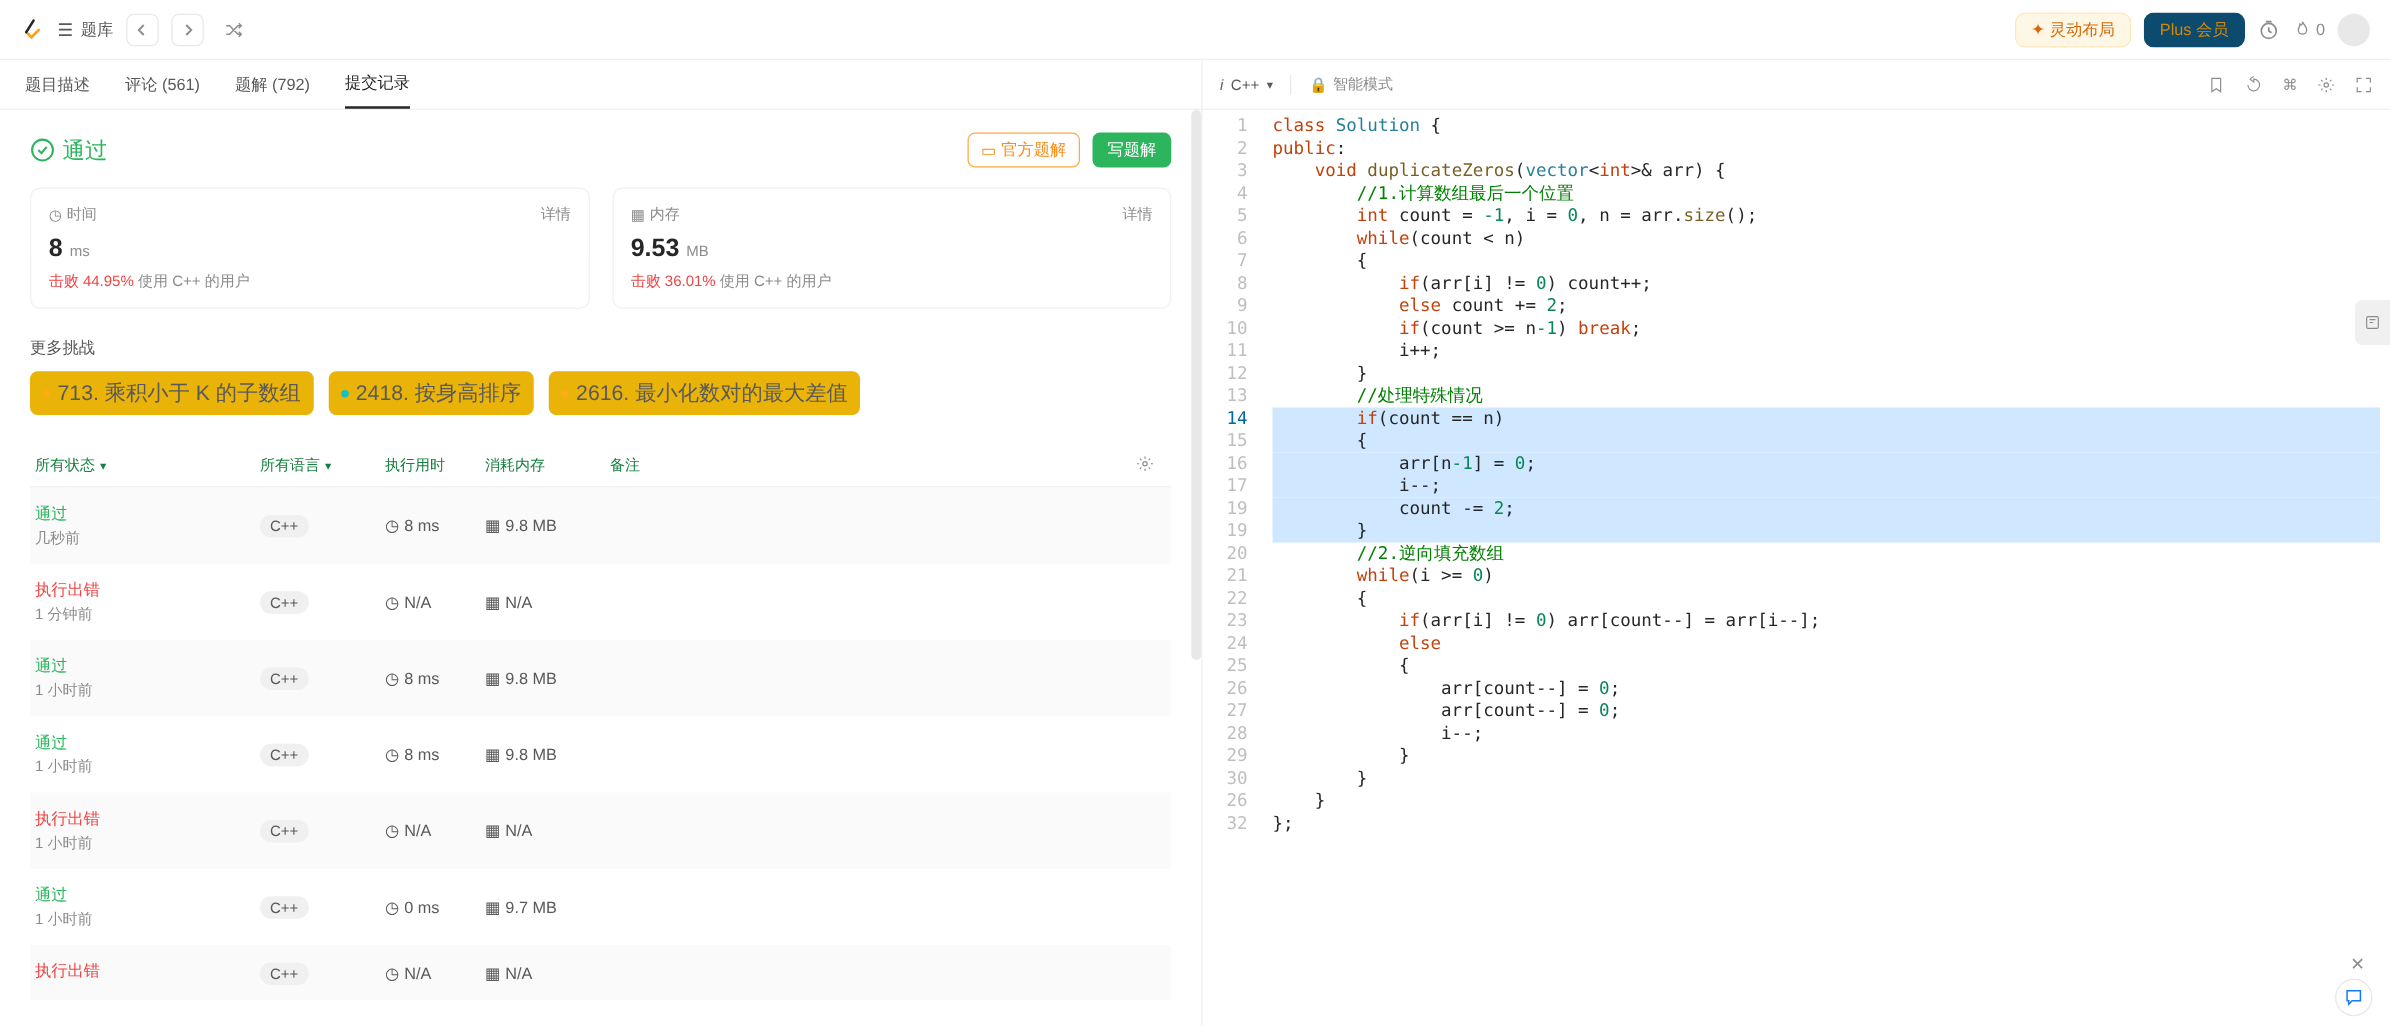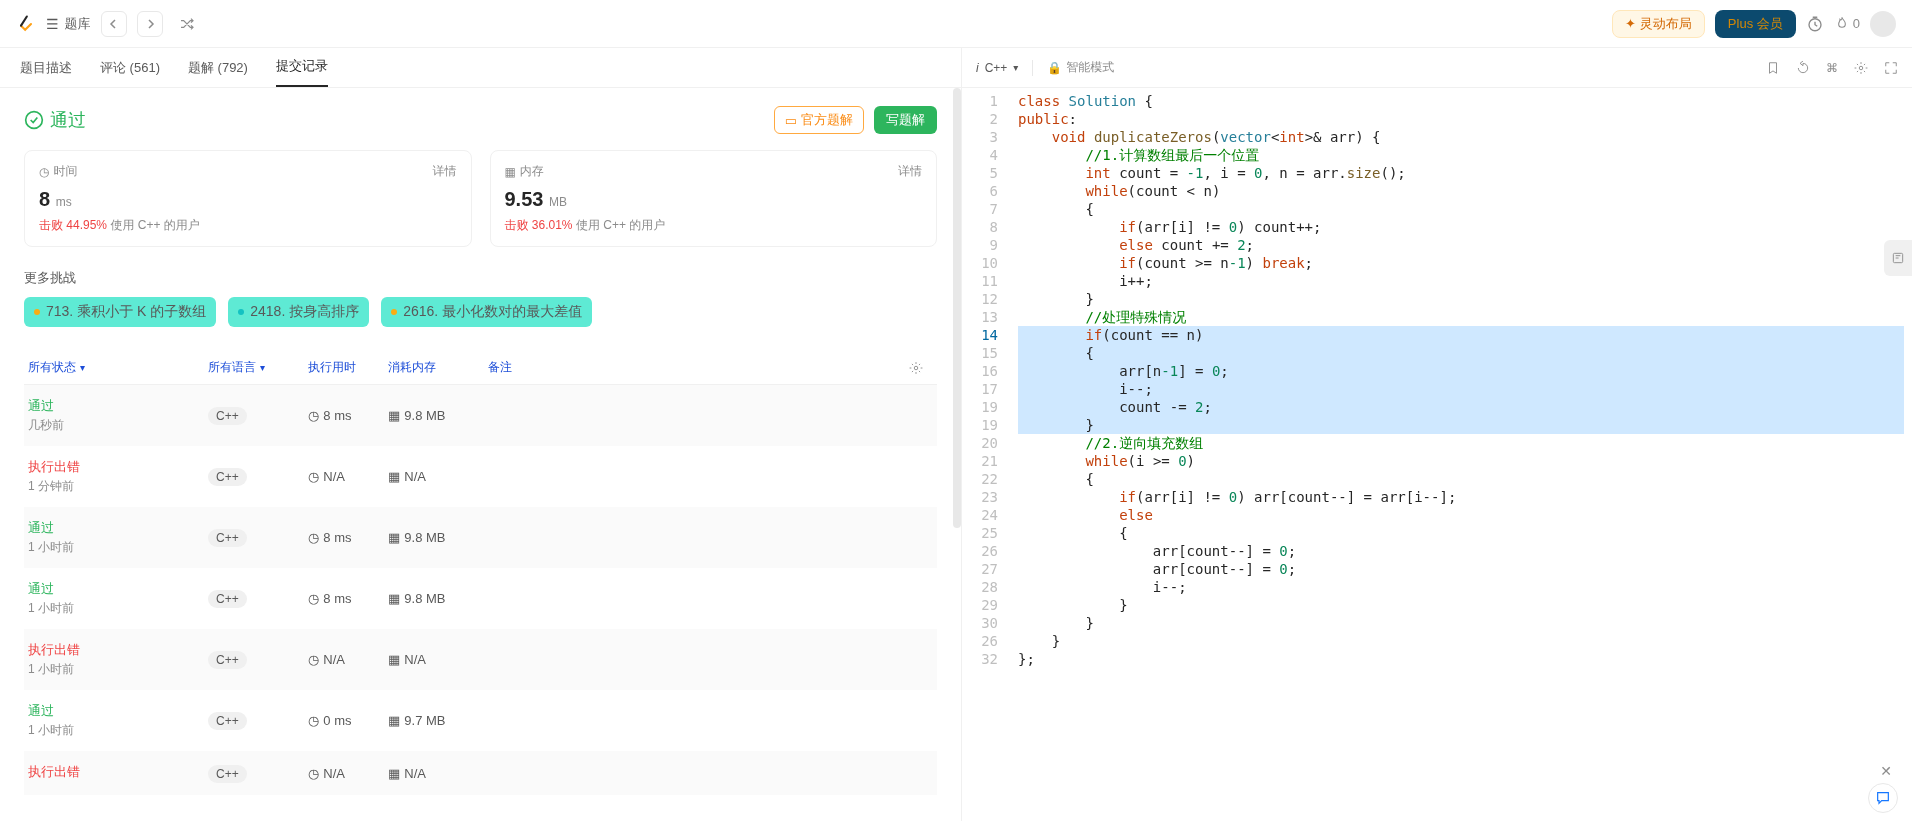--- a/index.html
+++ b/index.html
@@ -37,26 +37,26 @@
 .card{flex:1;border:1px solid #f0f0f0;border-radius:8px;padding:12px 14px;}
 .card-h{display:flex;justify-content:space-between;align-items:center;color:#8c8c8c;font-size:12px;}
 .card-h .lbl{display:flex;align-items:center;gap:4px;}
 .metric{margin-top:8px;}
 .metric-v{font-size:20px;font-weight:600;color:#262626;}
 .metric-u{font-size:12px;color:#8c8c8c;margin-left:2px;}
 .metric-sub{margin-top:6px;font-size:12px;color:#8c8c8c;}
 .metric-sub .pct{color:#ef4444;}
 .more-ch{margin-top:22px;color:#595959;font-size:13px;}
 .chips{display:flex;gap:12px;margin-top:10px;flex-wrap:wrap;}
-.chip{display:flex;align-items:center;gap:6px;background:#5eead4;border-radius:6px;padding:6px 10px;font-size:14px;color:#595959;cursor:pointer;}
+.chip{display:flex;align-items:center;gap:6px;background:#eab308;border-radius:6px;padding:6px 10px;font-size:17px;color:#595959;cursor:pointer;}
 .dot{width:6px;height:6px;border-radius:50%;}
 .dot.y{background:#faad14;}
 .dot.t{background:#13c2c2;}
 
-.tblhead{display:flex;align-items:center;margin-top:24px;padding:8px 4px;border-bottom:1px solid #f0f0f0;color:#1d4ed8;font-size:12px;}
+.tblhead{display:flex;margin-top:24px;padding:8px 4px;border-bottom:1px solid #f0f0f0;color:#15803d;font-size:12px;}
 .th-status{width:180px;display:flex;align-items:center;gap:4px;}
 .th-lang{width:100px;display:flex;align-items:center;gap:4px;}
 .th-rt{width:80px;}
 .th-mem{width:100px;}
 .th-note{flex:1;}
 .th-cfg{width:24px;text-align:right;}
 .chev{font-size:10px;}
 .trow{display:flex;align-items:center;padding:12px 4px;font-size:13px;}
 .trow:nth-child(odd){background:#fafafa;}
 .tc-status{width:180px;}

